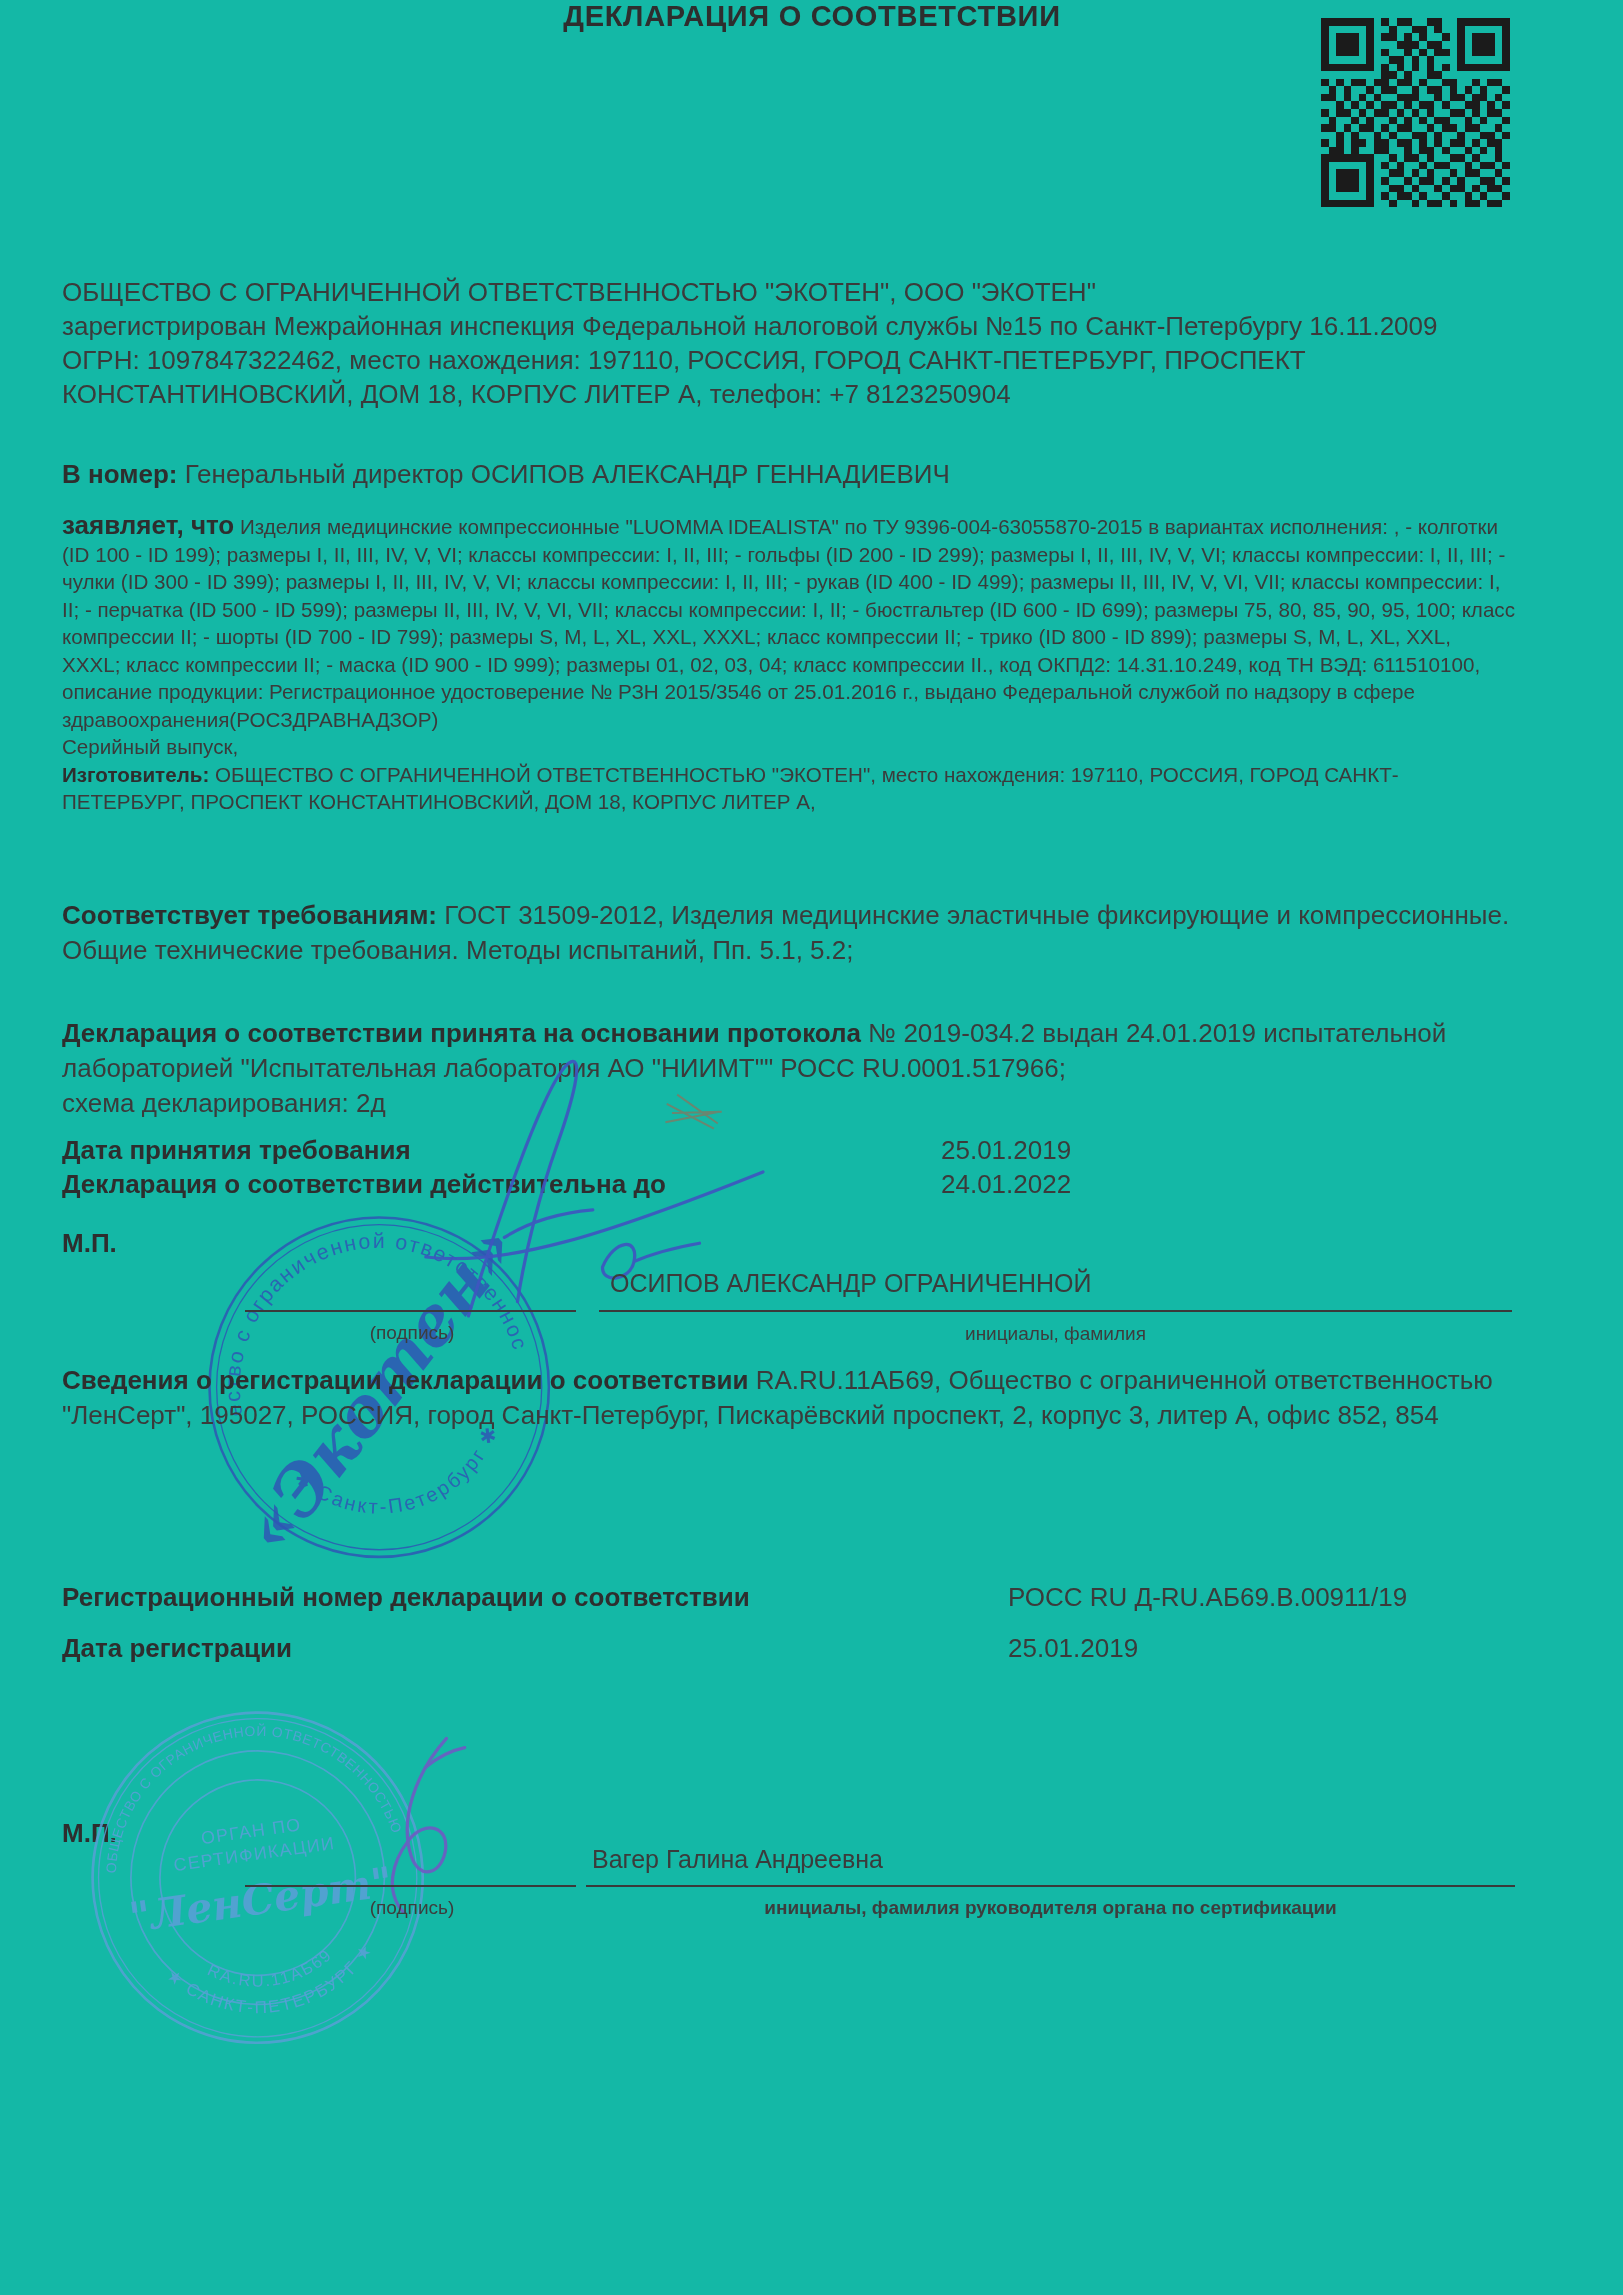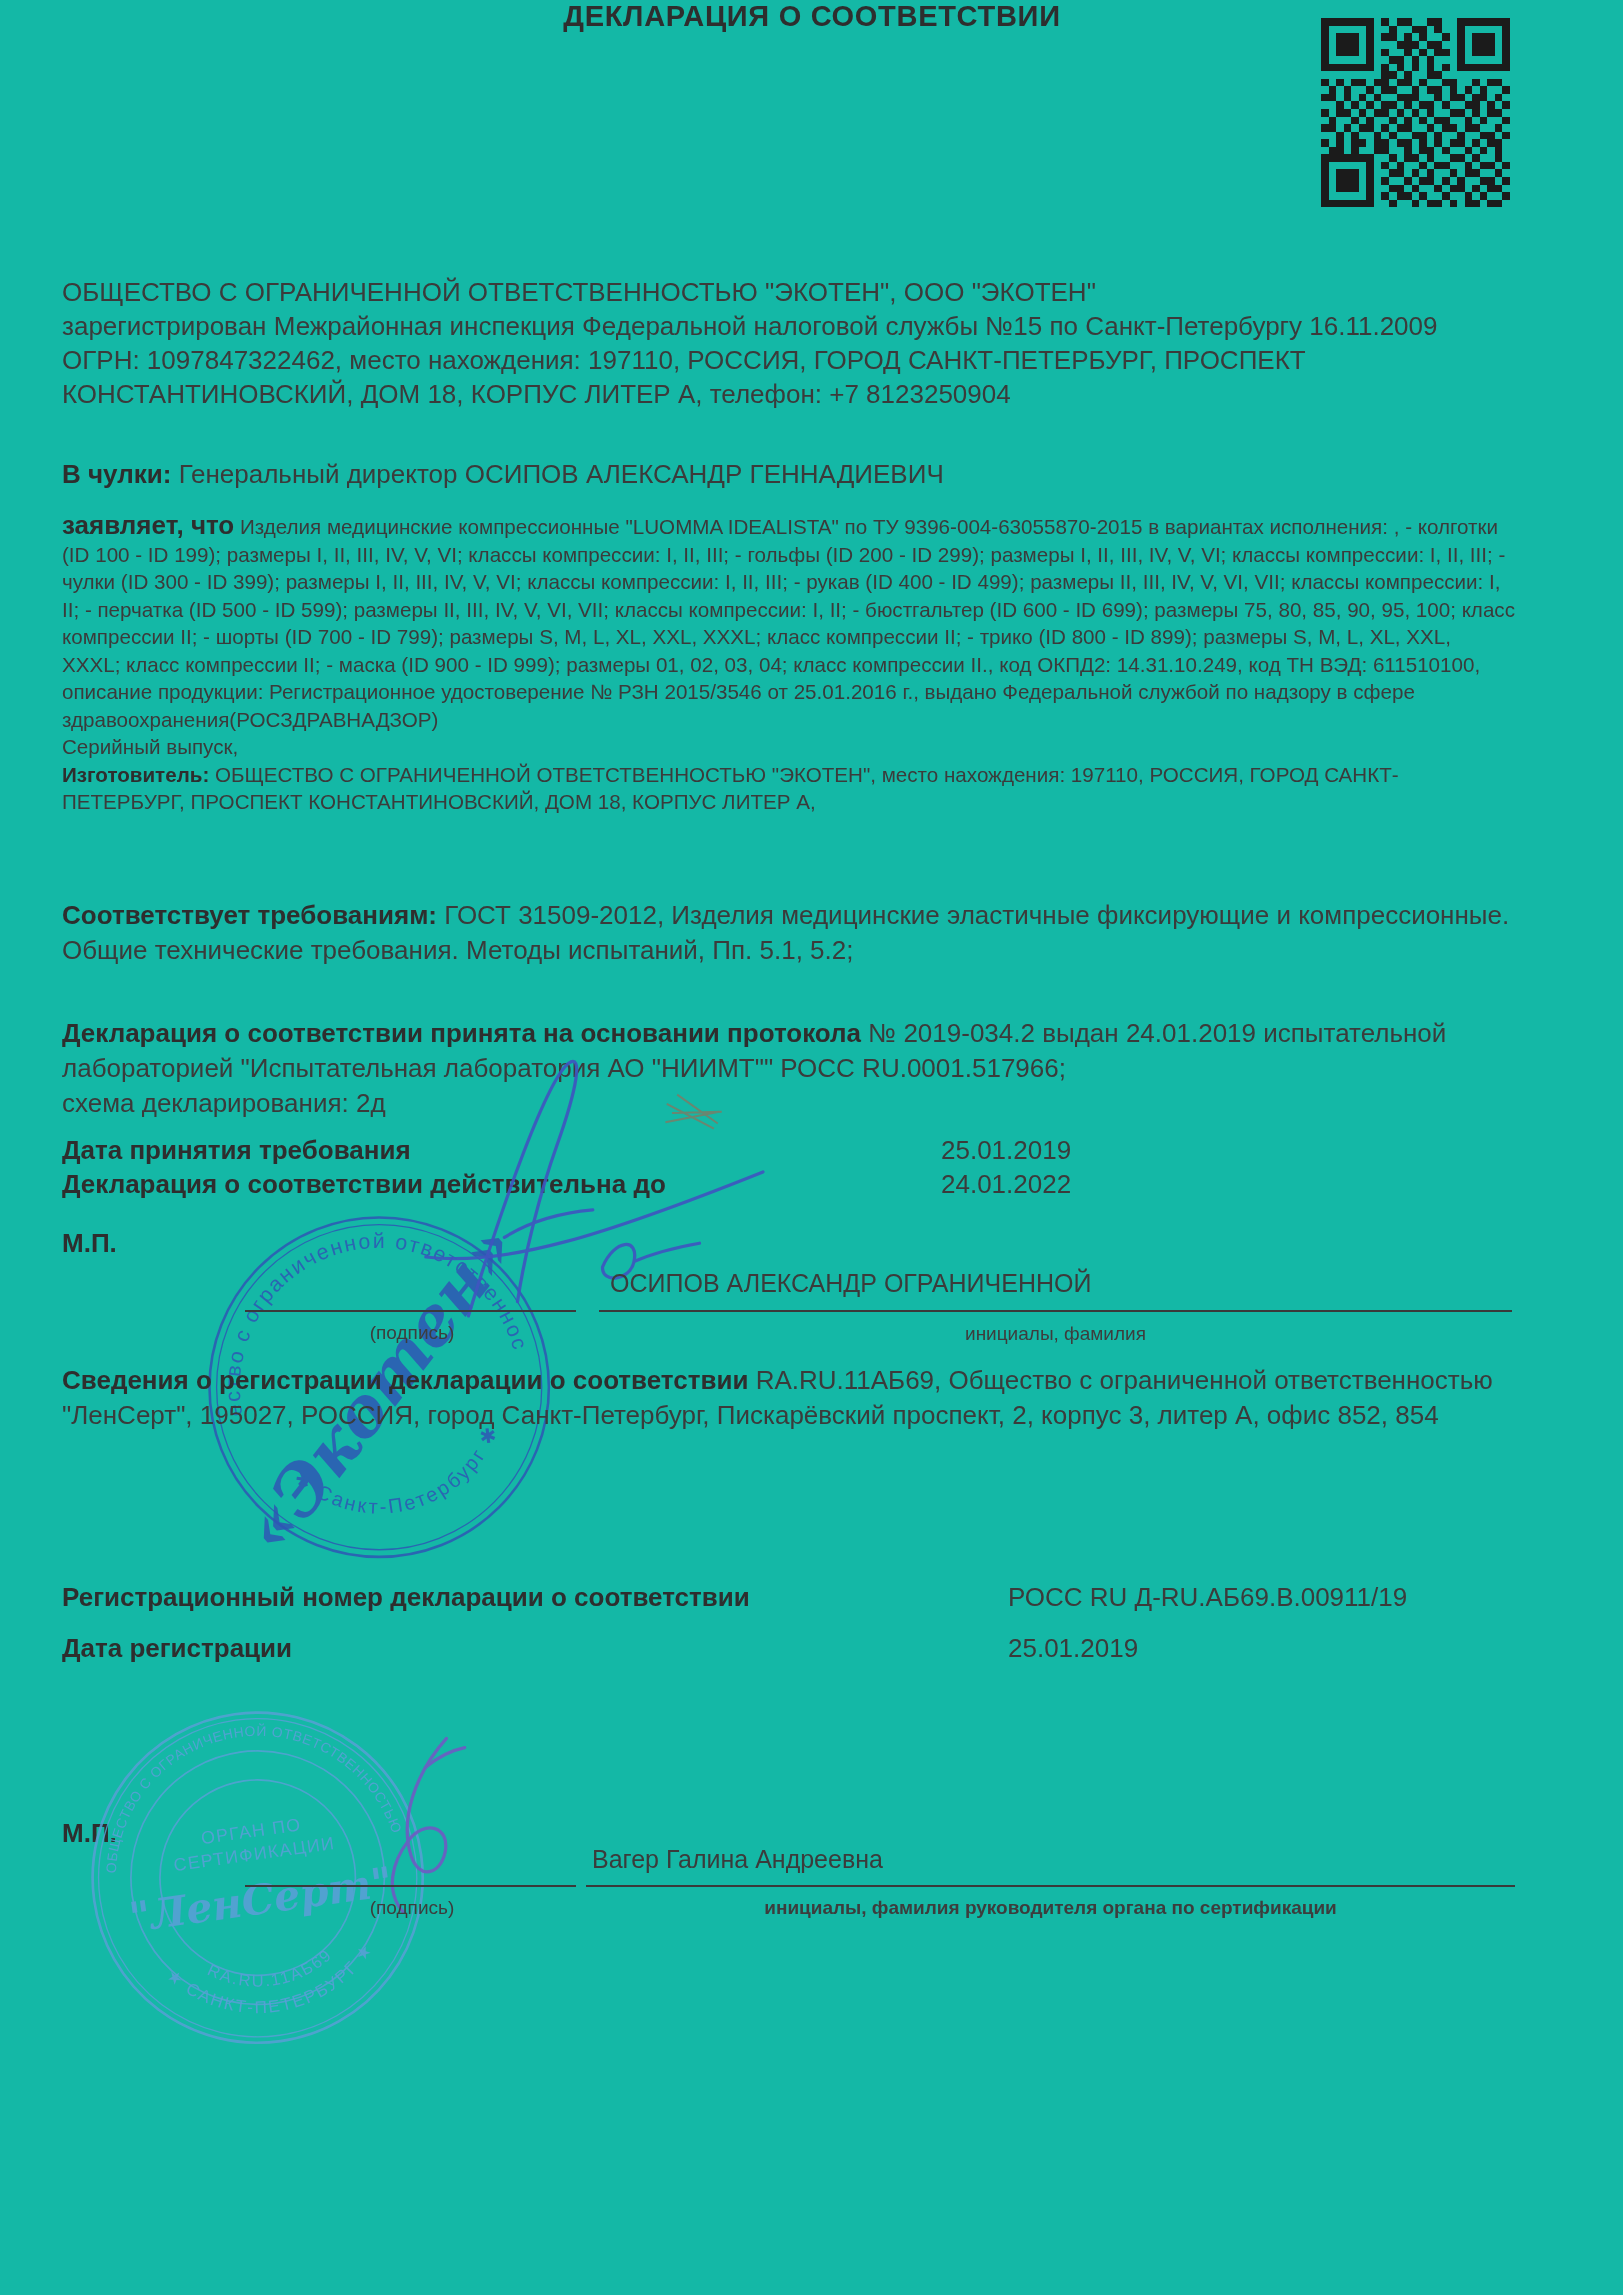--- a/index.html
+++ b/index.html
@@ -666,21 +666,21 @@
     </div>
 
   <div class="abs title">ДЕКЛАРАЦИЯ О СООТВЕТСТВИИ</div>
 
   <div class="abs hdr">
     <div>ОБЩЕСТВО С ОГРАНИЧЕННОЙ ОТВЕТСТВЕННОСТЬЮ "ЭКОТЕН", ООО "ЭКОТЕН"</div>
     <div>зарегистрирован Межрайонная инспекция Федеральной налоговой службы №15 по Санкт-Петербургу 16.11.2009 ОГРН: 1097847322462, место нахождения: 197110, РОССИЯ, ГОРОД САНКТ-ПЕТЕРБУРГ, ПРОСПЕКТ КОНСТАНТИНОВСКИЙ, ДОМ 18, КОРПУС ЛИТЕР А, телефон: +7 8123250904</div>
   </div>
 
   <div class="abs inperson">
-    <b>В чулки:</b>
+    <b>В номер:</b>
     <span>Генеральный директор ОСИПОВ АЛЕКСАНДР ГЕННАДИЕВИЧ</span>
   </div>
 
   <div class="abs declares">
     <div>
       <span class="lead">заявляет, что</span>
       <span>Изделия медицинские компрессионные "LUOMMA IDEALISTA" по ТУ 9396-004-63055870-2015 в вариантах исполнения: , - колготки (ID 100 - ID 199); размеры I, II, III, IV, V, VI; классы компрессии: I, II, III; - гольфы (ID 200 - ID 299); размеры I, II, III, IV, V, VI; классы компрессии: I, II, III; - чулки (ID 300 - ID 399); размеры I, II, III, IV, V, VI; классы компрессии: I, II, III; - рукав (ID 400 - ID 499); размеры II, III, IV, V, VI, VII; классы компрессии: I, II; - перчатка (ID 500 - ID 599); размеры II, III, IV, V, VI, VII; классы компрессии: I, II; - бюстгальтер (ID 600 - ID 699); размеры 75, 80, 85, 90, 95, 100; класс компрессии II; - шорты (ID 700 - ID 799); размеры S, M, L, XL, XXL, XXXL; класс компрессии II; - трико (ID 800 - ID 899); размеры S, M, L, XL, XXL, XXXL; класс компрессии II; - маска (ID 900 - ID 999); размеры 01, 02, 03, 04; класс компрессии II., код ОКПД2: 14.31.10.249, код ТН ВЭД: 611510100, описание продукции: Регистрационное удостоверение № РЗН 2015/3546 от 25.01.2016 г., выдано Федеральной службой по надзору в сфере здравоохранения(РОСЗДРАВНАДЗОР)</span>
     </div>
     <div>Серийный выпуск,</div>
     <div>

